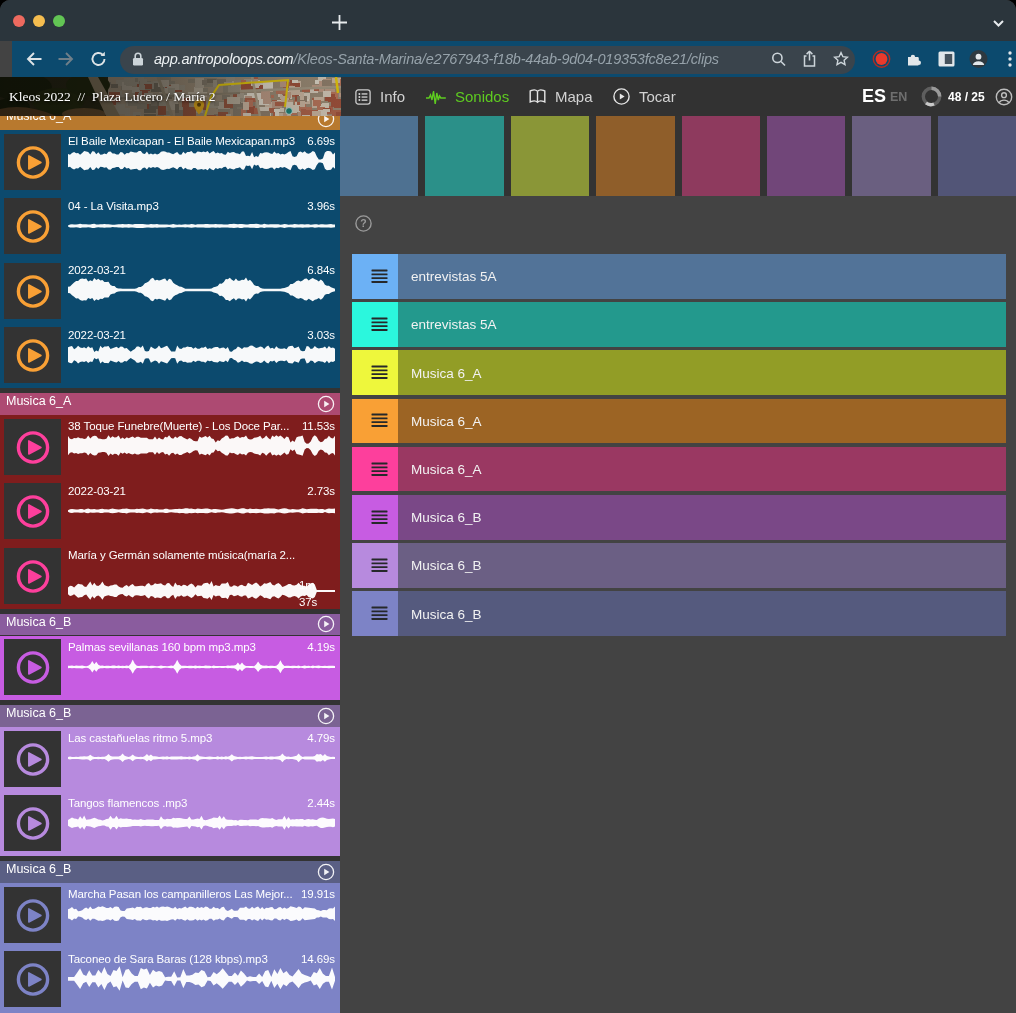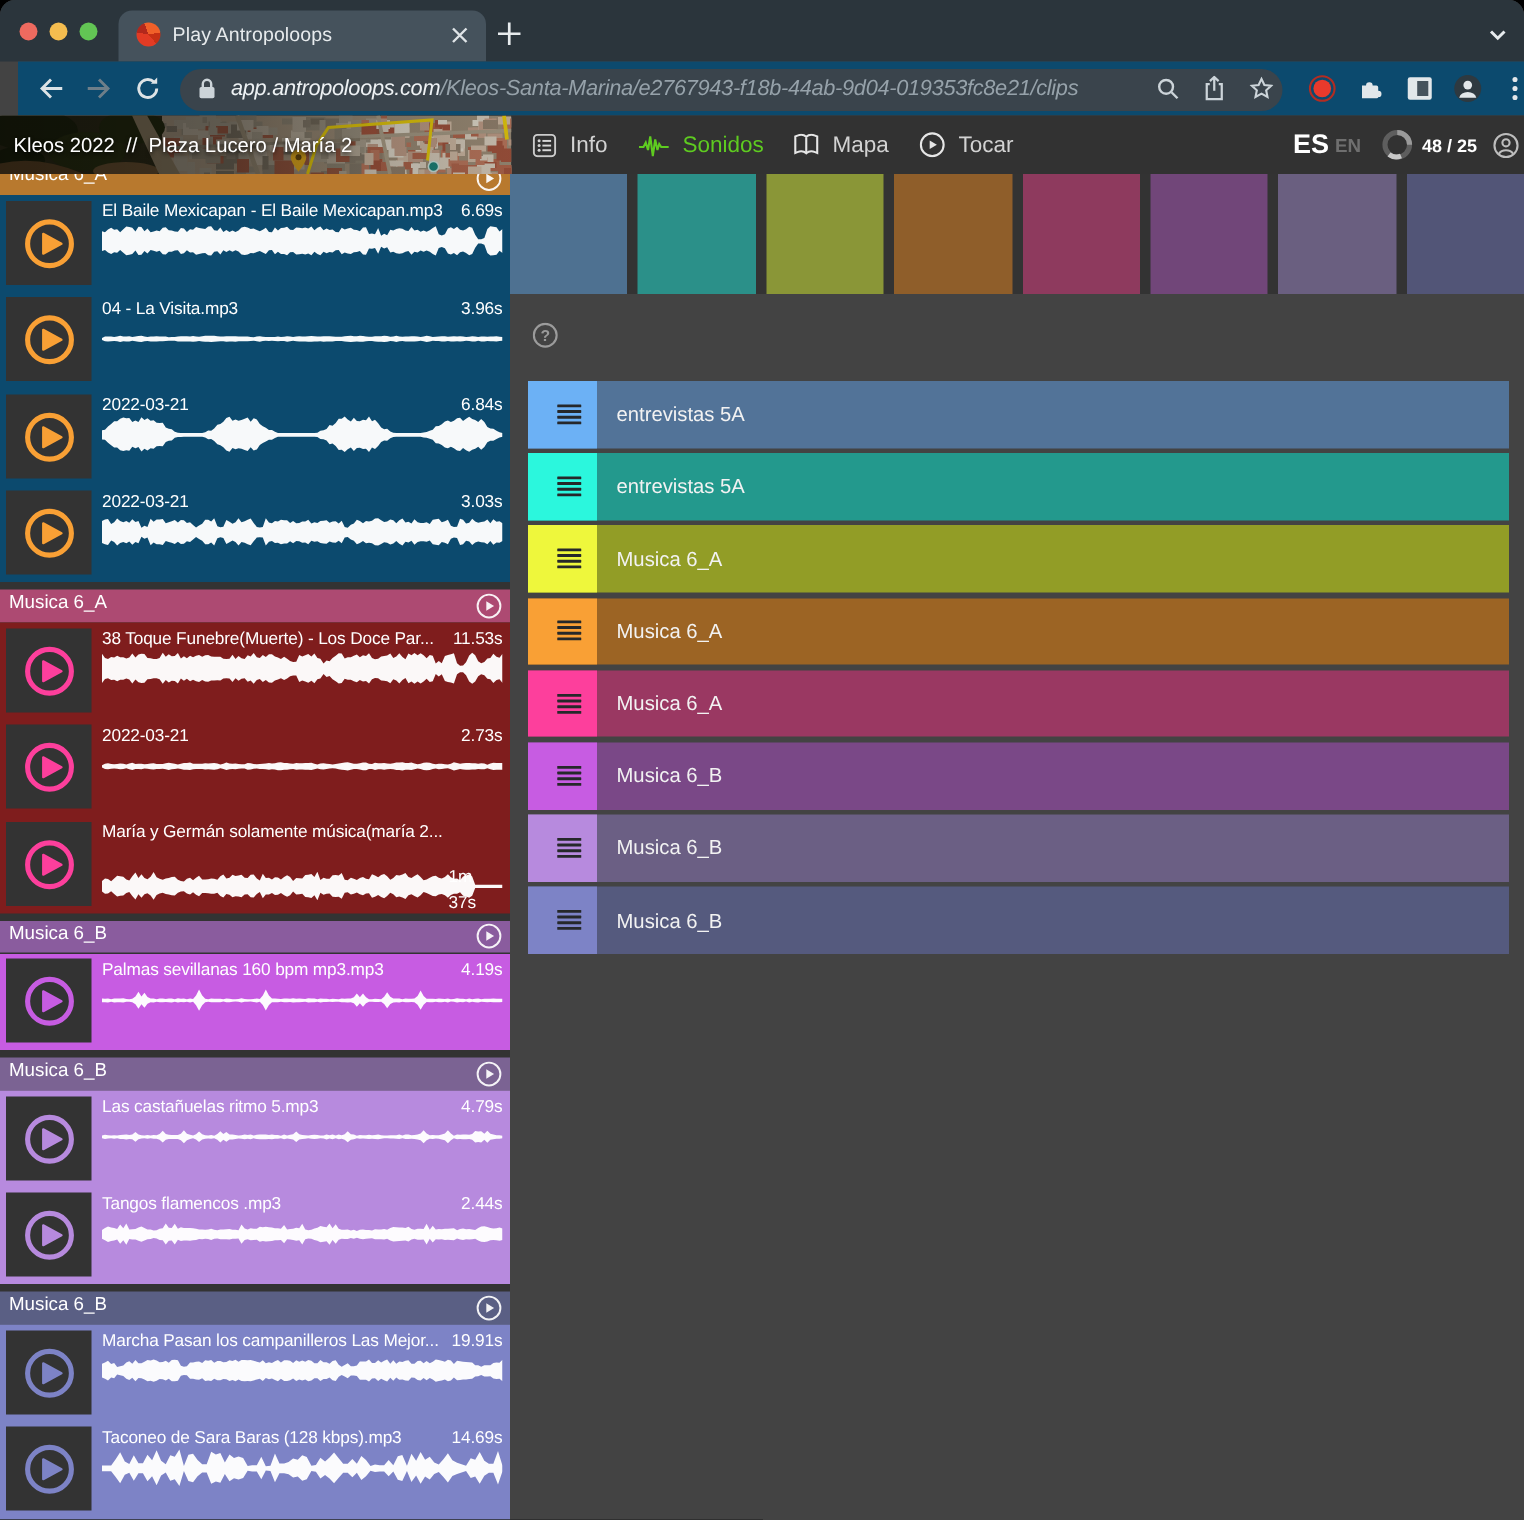--- a/index.html
+++ b/index.html
@@ -18,21 +18,21 @@
 
 .toolbar { position:absolute; left:12px; top:41px; width:100%; height:36px; background:#0c4a6e;font-style:italic; }
 .toolbar .ic { position:absolute; top:50%; transform:translateY(-50%); }
 .pill { position:absolute; left:108px; top:5px; width:735px; height:28px; border-radius:14px; background:#3a444c; }
 .url { position:absolute; left:142px; top:50%; transform:translateY(-50%); font-size:14.5px; color:#edf1f3; white-space:nowrap; letter-spacing:-0.2px; }
 .url span { color:#96a2aa; }
 
 
 .appheader { position:absolute; left:0; top:77px; width:100%; height:39px; background:#323232; }
 .mapwrap { position:absolute; left:0; top:0; width:341px; height:39px; overflow:hidden; }
-.maptitle { position:absolute; left:9px; top:50%; transform:translateY(-50%); color:#fff; font-size:13.5px; white-space:nowrap; text-shadow:0 1px 3px rgba(0,0,0,0.8); }
+.maptitle { position:absolute; left:9px; top:50%; transform:translateY(-50%); color:#fff; font-size:13.5px; white-space:nowrap; text-shadow:0 1px 3px rgba(0,0,0,0.8);font-family:Liberation Serif, serif; }
 .nav { position:absolute; top:0; height:39px; display:flex; align-items:center; }
 .nic { display:block; margin-right:9px; }
 .spin, .pers { display:block; }
 
 
 .sidebar { position:absolute; left:0; top:116px; width:340px; height:897px; background:#333; overflow:hidden; }
 .ghdr { position:relative; height:21.5px; display:flex; align-items:flex-start; padding:1px 5px 0 6px; margin-bottom:0.5px; }
 .ghdr span { color:#fff; font-size:12.5px; line-height:14px; font-weight:500; flex:1; }
 .hplay { display:block; margin-top:0.5px; }
 .gbody { position:relative; margin-bottom:5px; }
@@ -58,27 +58,20 @@
 .ticon { position:absolute; left:0; top:0; width:46px; height:44.6px; display:flex; align-items:center; justify-content:center; }
 .ticon svg { margin-left:8px; }
 .tlabel { position:absolute; left:59px; top:50%; transform:translateY(-50%); color:#f2f2f2; font-size:13.5px; }
 </style></head>
 <body>
 <div class="page">
   <div class="tabstrip">
     <div class="tl" style="left:13px; background:#ee6a5f;"></div>
     <div class="tl" style="left:33px; background:#f5bd4f;"></div>
     <div class="tl" style="left:53px; background:#62c554;"></div>
-    <div class="tab">
-      <div class="fav"></div>
-      <div class="ttl">Play Antropoloops</div>
-      <svg class="cls" style="position:absolute; right:12px; top:11px;" width="11" height="11" viewBox="0 0 11 11">
-          <path d="M1,1 L10,10 M10,1 L1,10" stroke="#dfe4e7" stroke-width="1.6"></path>
-        </svg>
-    </div>
     <svg class="ntb" width="17" height="17" viewBox="0 0 17 17">
         <path d="M8.5,1 V16 M1,8.5 H16" stroke="#e7ebed" stroke-width="1.8"></path>
       </svg>
     <svg class="tchev" width="13" height="13" viewBox="0 0 13 13">
         <path d="M2,4 L6.5,8.5 L11,4" stroke="#e7ebee" stroke-width="2" fill="none"></path>
       </svg>
   </div>
   <div class="toolbar">
     <svg class="ic" style="left:14px" width="17" height="17" viewBox="0 0 17 17">
         <path d="M15.5,8.5 H2.5 M8,2.5 L2,8.5 L8,14.5" stroke="#dde3e6" stroke-width="1.9" fill="none"></path>

